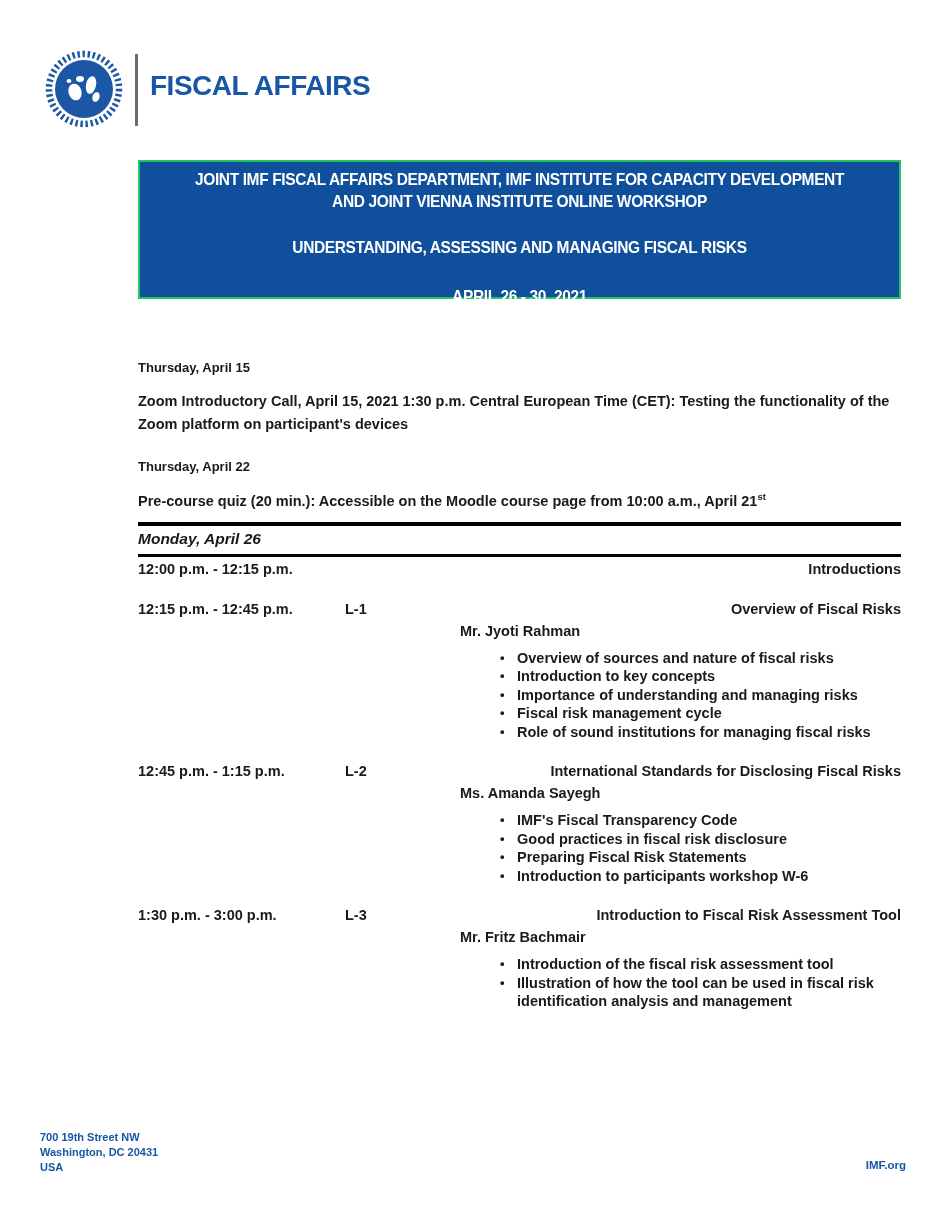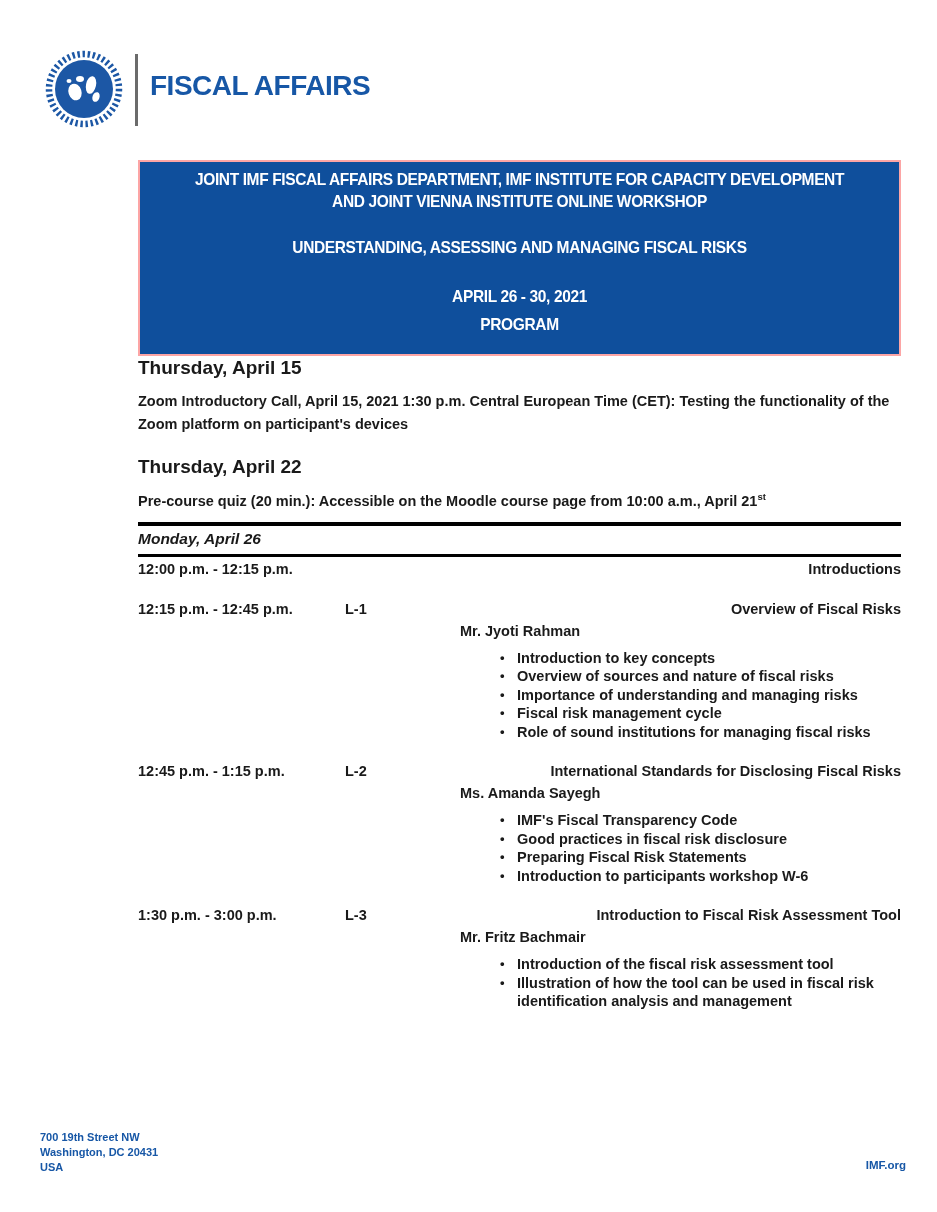--- a/index.html
+++ b/index.html
@@ -22,42 +22,42 @@
     width: 3px; height: 72px; background: #6b6b6b;
   }
   .wordmark {
     position: absolute; left: 105px; top: 22px;
     font-size: 28px; font-weight: bold; letter-spacing: -0.5px;
     color: #1757a6; white-space: nowrap;
   }
 
   
   .title-box {
-    position: absolute; left: 138px; top: 160px; width: 763px; height: 196px;
+    position: absolute; left: 138px; top: 160px; width: 763px; height: 139px;
     box-sizing: border-box;
     background: #0f4f9c;
-    border: 2px solid #fca5a5;
+    border: 2px solid #22c55e;
     color: #ffffff;
     text-align: center;
     font-weight: bold;
   }
   .tb-line {
     display: block; white-space: nowrap;
     font-size: 16.5px; line-height: 22px; letter-spacing: -0.4px;
     transform: scaleX(0.94); transform-origin: 50% 50%;
   }
   .tb-top { margin-top: 6px; }
   .tb-title { margin-top: 24px; }
   .tb-dates { margin-top: 27px; }
   .tb-program { margin-top: 6px; }
 
   
   .content { position: absolute; left: 138px; top: 352px; width: 763px; }
   .section-heading {
-    margin: 6px 0 0; font-size: 19px; line-height: 19px; font-weight: bold;
+    margin: 6px 0 0; font-size: 13px; line-height: 19px; font-weight: bold;
   }
   .body-text {
     margin: 13px 0 0; font-size: 14.5px; line-height: 23px; font-weight: bold;
   }
   .mt-21 { margin-top: 21px; }
   .mt-9  { margin-top: 9px; }
   .note-text { margin-top: 26px; font-size: 14.5px; line-height: 19px; font-weight: bold; }
   sup { font-size: 9.5px; }
 
   .rule-thick { margin-top: 9px; height: 4.5px; background: #000; }
@@ -148,22 +148,22 @@
       </div>
     </div>
 
     <div class="agenda-row row-next">
       <div class="session-time">12:15 p.m. - 12:45 p.m.</div>
       <div class="session-code">L-1</div>
       <div>
         <div class="session-title">Overview of Fiscal Risks</div>
         <div class="session-speaker">Mr. Jyoti Rahman</div>
         <ul class="bullets">
+          <li>Overview of sources and nature of fiscal risks</li>
           <li>Introduction to key concepts</li>
-          <li>Overview of sources and nature of fiscal risks</li>
           <li>Importance of understanding and managing risks</li>
           <li>Fiscal risk management cycle</li>
           <li>Role of sound institutions for managing fiscal risks</li>
         </ul>
       </div>
     </div>
 
     <div class="agenda-row row-next">
       <div class="session-time">12:45 p.m. - 1:15 p.m.</div>
       <div class="session-code">L-2</div>

